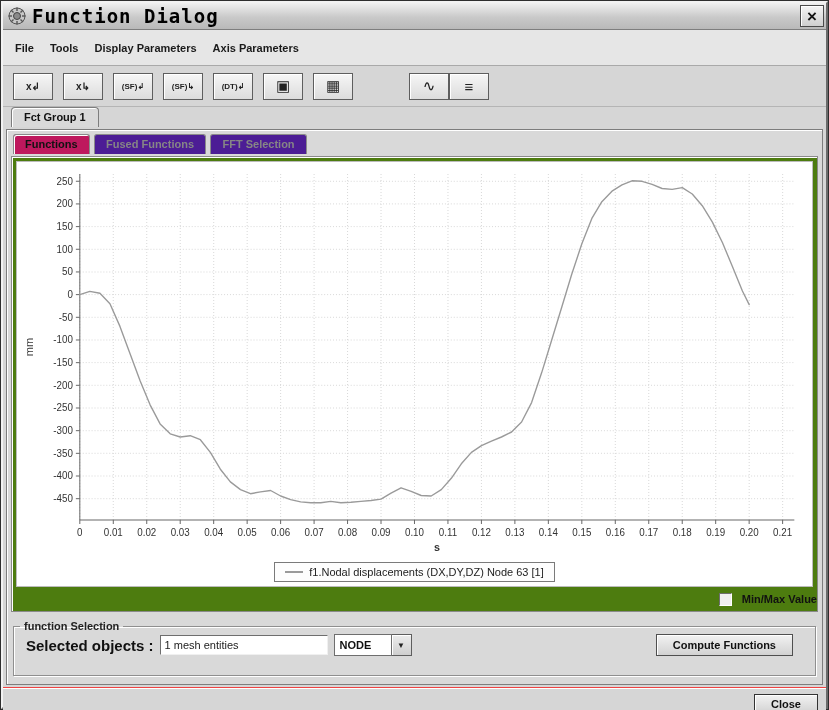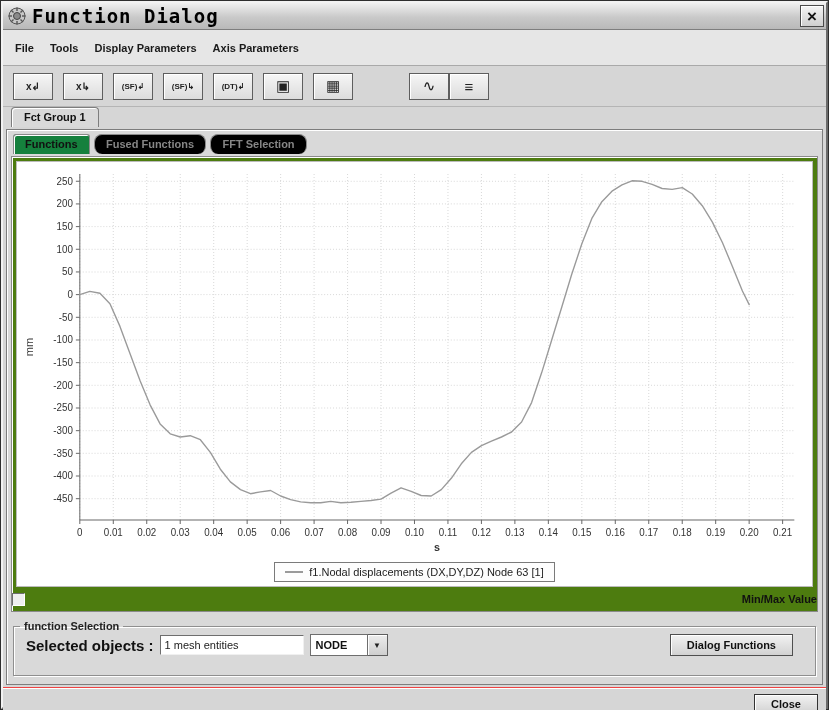--- a/index.html
+++ b/index.html
@@ -100,64 +100,64 @@
   
   .tabrow2 { height: 22px; flex: none; padding-left: 6px; position: relative; z-index: 2; }
   .tab2 {
     display: inline-block; padding: 3px 11px 4px;
     font-size: 11px; font-weight: bold;
     border: 1px solid #8a8a8a; border-bottom: none;
     border-radius: 3px 3px 0 0;
     margin-bottom: -1px; cursor: pointer; vertical-align: bottom;
   }
   .tab2.active {
-    background: #15803d; color: #111;
+    background: #be185d; color: #111;
     box-shadow: inset 1px 1px 0 #ffffff;
     position: relative; z-index: 3;
   }
-  .tab2.inactive { background: #000000; color: #868686; border-radius: 8px; }
+  .tab2.inactive { background: #4c1d95; color: #868686; }
   .pane2 {
     flex: 1; margin: 0 4px 6px;
     border: 1px solid #8a8a8a;
     box-shadow: inset 1px 1px 0 #ffffff;
     background: #4d7c0f;
     display: flex; flex-direction: column; overflow: hidden;
   }
   .chart-wrap {
     margin: 4px 4px 0; flex: none;
     background: #ffffff; border: 1px solid #bcbcbc;
   }
   .chart-svg { display: block; width: 100%; height: 396px; }
   .chart-svg text { font-family: "Liberation Sans", sans-serif; fill: #333; }
   .legend-row { height: 28px; display: flex; align-items: center; justify-content: center; background: #ffffff; }
   .legend-box {
     display: flex; align-items: center; gap: 6px;
     border: 1px solid #7a7a7a; background: #fdfdfd;
     padding: 3px 10px; font-size: 11px; color: #222;
   }
   .legend-line { display: inline-block; width: 18px; height: 2px; background: #9a9a9a; }
-  .cb-row { height: 24px; flex: none; display: flex; align-items: center; justify-content: space-between; gap: 10px; }
+  .cb-row { height: 24px; flex: none; display: flex; align-items: center; justify-content: flex-end; gap: 10px; }
   .cb {
     width: 13px; height: 13px; background: #efefef;
     border: 1px solid; border-color: #6e6e6e #ffffff #ffffff #6e6e6e;
     cursor: pointer;
   }
   .cb-label { font-size: 11px; font-weight: bold; color: #111; }
   
   .fsel {
     flex: none; height: 56px; margin: 2px 6px 8px;
     border: 1px solid #8f8f8f;
     box-shadow: inset 1px 1px 0 #ffffff, 1px 1px 0 #ffffff;
     padding: 0;
   }
   .fsel legend { font-size: 11px; font-weight: bold; color: #222; margin-left: 6px; padding: 0 4px; }
   .fsel-row { display: flex; align-items: center; gap: 6px; padding: 2px 12px 6px; }
   .lbl { font-size: 15px; font-weight: bold; color: #111; white-space: nowrap; }
   .txt-input {
-    width: 144px; height: 20px;
+    width: 168px; height: 20px;
     border: 1px solid; border-color: #6e6e6e #f0f0f0 #f0f0f0 #6e6e6e;
     background: #ffffff; font-size: 11px; padding: 1px 4px;
     font-family: "Liberation Sans", sans-serif; color: #222;
   }
   .combo { display: flex; align-items: stretch; height: 22px; cursor: pointer; }
   .combo-field {
     width: 58px; background: #ffffff;
     border: 1px solid; border-color: #6e6e6e #6e6e6e #6e6e6e #6e6e6e;
     font-size: 11px; font-weight: bold; color: #111;
     display: flex; align-items: center; padding-left: 5px;
@@ -393,21 +393,21 @@
         <legend>function Selection</legend>
         <div class="fsel-row">
           <span class="lbl">Selected objects :</span>
           <input class="txt-input" value="1 mesh entities" style="">
           <div class="combo">
             <span class="combo-field">NODE</span>
             <span class="combo-btn">
               <span class="arr">▼</span>
             </span>
           </div>
-          <button class="compute-btn">Dialog Functions</button>
+          <button class="compute-btn">Compute Functions</button>
         </div>
       </fieldset>
     </div>
 
     <div class="footer">
       <button class="close-btn2">Close</button>
     </div>
 
   </div>
 </div>

